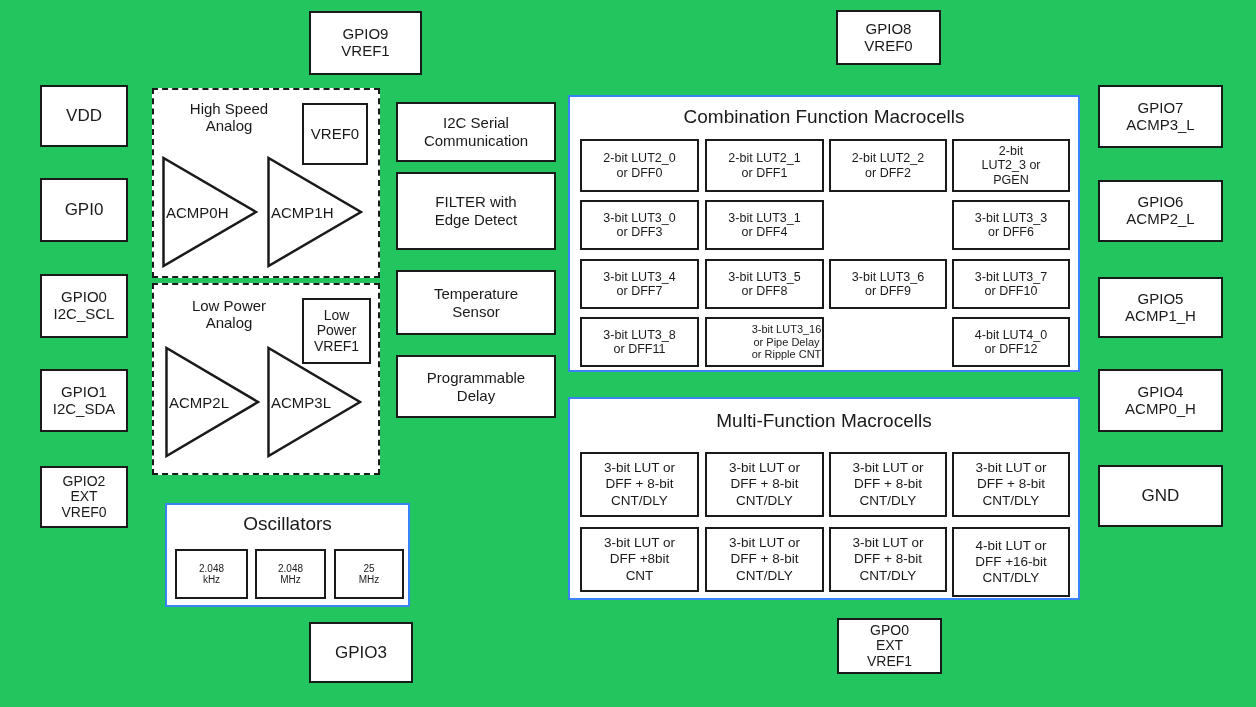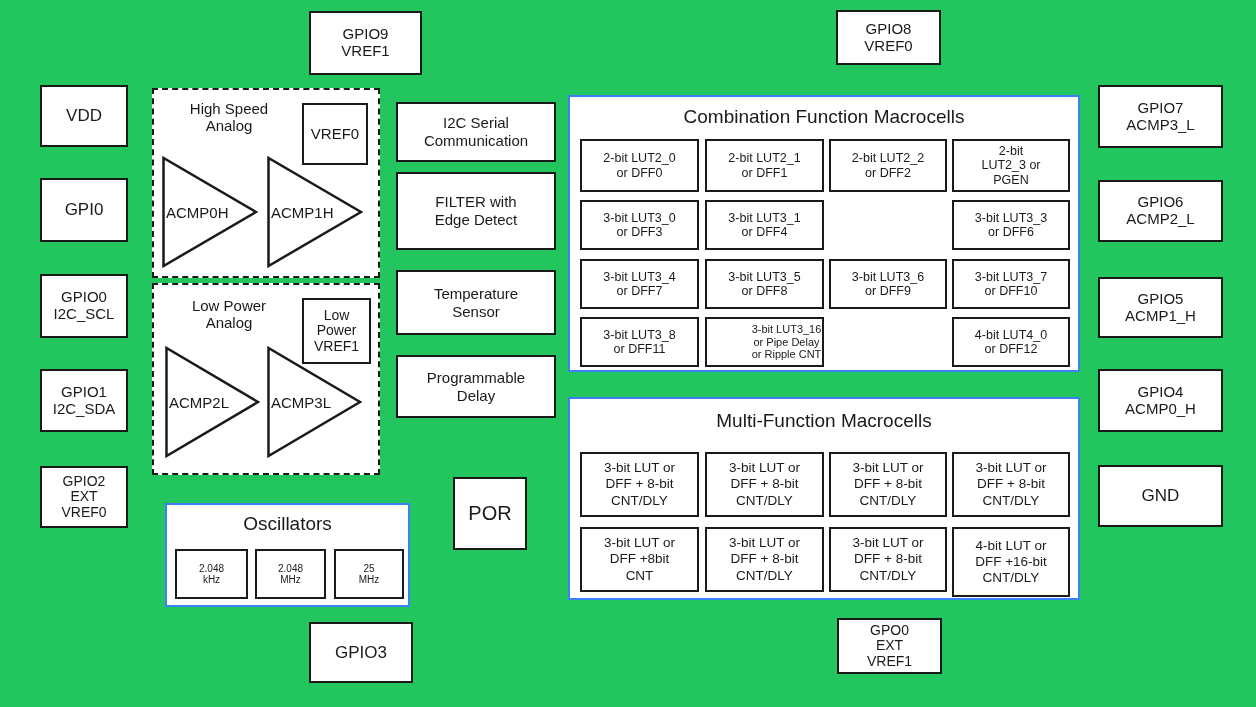--- a/index.html
+++ b/index.html
@@ -114,21 +114,20 @@
   </div>
 
   <div class="box func" style="left:396px;top:102px;width:160px;height:60px">I2C Serial
 Communication</div>
   <div class="box func" style="left:396px;top:172px;width:160px;height:78px">FILTER with
 Edge Detect</div>
   <div class="box func" style="left:396px;top:270px;width:160px;height:65px">Temperature
 Sensor</div>
   <div class="box func" style="left:396px;top:355px;width:160px;height:63px">Programmable
 Delay</div>
-  <div class="box por" style="left:453px;top:477px;width:74px;height:73px">POR</div>
 
   <div class="groupbox" style="left:165px;top:491px;width:245px;height:104px">
     <div class="grouptitle" style="top:8px">Oscillators</div>
     <div class="box oscitem" style="left:8px;top:44px;width:73px;height:50px">2.048
 kHz</div>
     <div class="box oscitem" style="left:88px;top:44px;width:71px;height:50px">2.048
 MHz</div>
     <div class="box oscitem" style="left:167px;top:44px;width:70px;height:50px">25
 MHz</div>
   </div>

